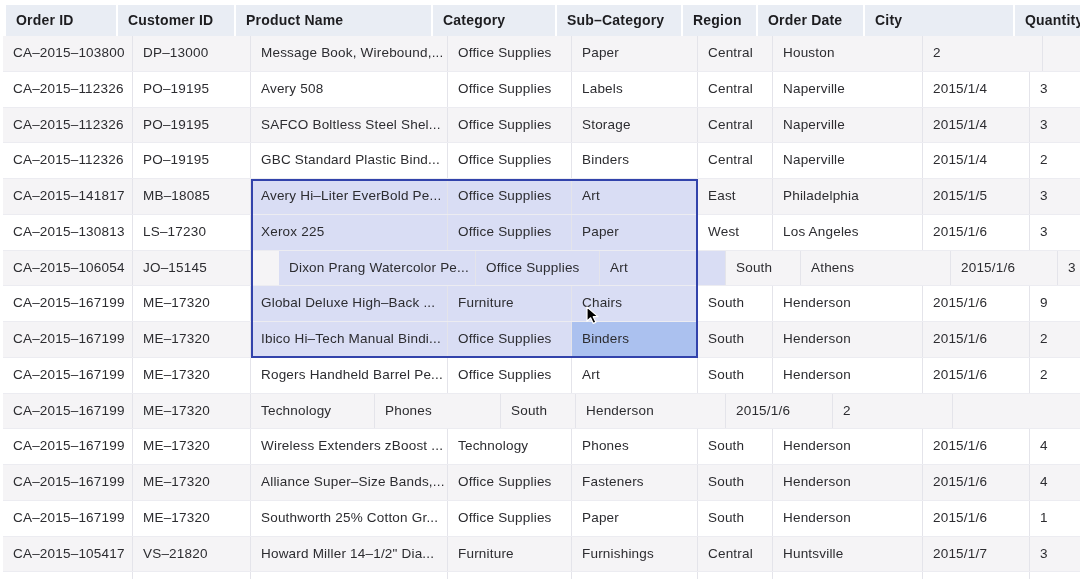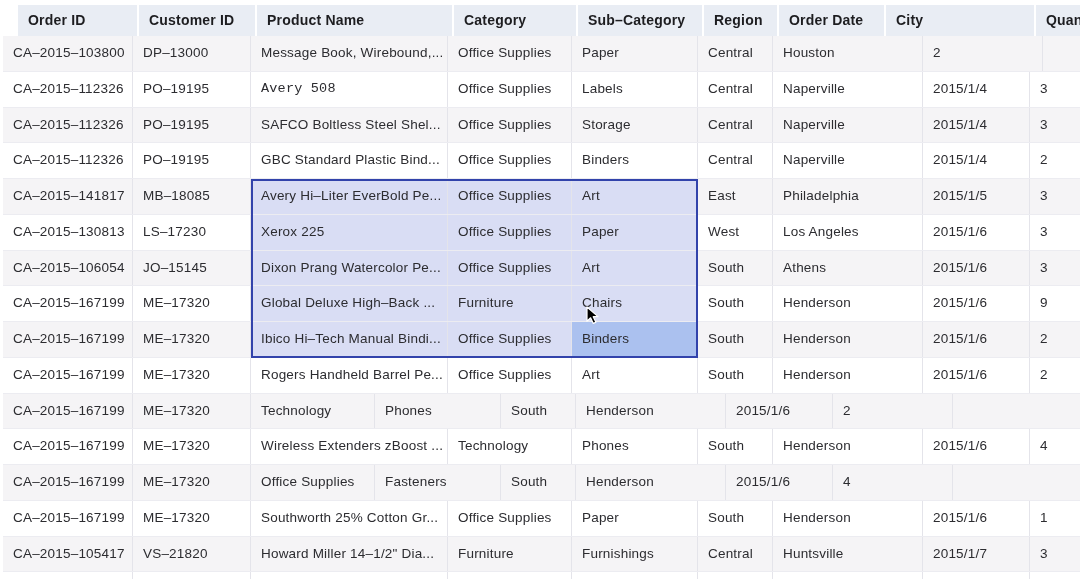--- a/index.html
+++ b/index.html
@@ -88,21 +88,21 @@
     top: 306px;
     pointer-events: none;
     z-index: 10;
   }
 </style>
 </head>
 <body>
 
 <div class="grid">
   <div class="header-row">
-      <div class="hcell" style="width: 119px; margin-left: 15px;">Order ID</div>
+      <div class="hcell" style="width: 110px; margin-left: 3px;">Order ID</div>
       <div class="hcell" style="width: 116px;">Customer ID</div>
       <div class="hcell" style="width: 195px;">Product Name</div>
       <div class="hcell" style="width: 122px;">Category</div>
       <div class="hcell" style="width: 124px;">Sub–Category</div>
       <div class="hcell" style="width: 73px;">Region</div>
       <div class="hcell" style="width: 105px;">Order Date</div>
       <div class="hcell" style="width: 148px;">City</div>
       <div class="hcell" style="width: 118px;">Quantity</div>
     </div>
   <div id="tbody">
@@ -112,21 +112,21 @@
         <div class="cell" style="width: 197px;">Message Book, Wirebound,...</div>
         <div class="cell" style="width: 124px;">Office Supplies</div>
         <div class="cell" style="width: 126px;">Paper</div>
         <div class="cell" style="width: 75px;">Central</div>
         <div class="cell" style="width: 150px;">Houston</div>
         <div class="cell" style="width: 120px;">2</div>
       </div>
       <div class="row">
         <div class="cell" style="width: 130px;">CA–2015–112326</div>
         <div class="cell" style="width: 118px;">PO–19195</div>
-        <div class="cell" style="width: 197px; font-family: Liberation Mono, monospace;">Avery 508</div>
+        <div class="cell" style="width: 197px;">Avery 508</div>
         <div class="cell" style="width: 124px;">Office Supplies</div>
         <div class="cell" style="width: 126px;">Labels</div>
         <div class="cell" style="width: 75px;">Central</div>
         <div class="cell" style="width: 150px;">Naperville</div>
         <div class="cell" style="width: 107px;">2015/1/4</div>
         <div class="cell" style="width: 120px;">3</div>
       </div>
       <div class="row alt">
         <div class="cell" style="width: 130px;">CA–2015–112326</div>
         <div class="cell" style="width: 118px;">PO–19195</div>
@@ -167,21 +167,21 @@
         <div class="cell sel" style="width: 124px;">Office Supplies</div>
         <div class="cell sel" style="width: 126px;">Paper</div>
         <div class="cell" style="width: 75px;">West</div>
         <div class="cell" style="width: 150px;">Los Angeles</div>
         <div class="cell" style="width: 107px;">2015/1/6</div>
         <div class="cell" style="width: 120px;">3</div>
       </div>
       <div class="row alt">
         <div class="cell" style="width: 130px;">CA–2015–106054</div>
         <div class="cell" style="width: 118px;">JO–15145</div>
-        <div class="cell sel" style="width: 197px;">Dixon Prang Watercolor Pe...</div>
+        <div class="cell sel" style="width: 197px; margin-left: 28px;">Dixon Prang Watercolor Pe...</div>
         <div class="cell sel" style="width: 124px;">Office Supplies</div>
         <div class="cell sel" style="width: 126px;">Art</div>
         <div class="cell" style="width: 75px;">South</div>
         <div class="cell" style="width: 150px;">Athens</div>
         <div class="cell" style="width: 107px;">2015/1/6</div>
         <div class="cell" style="width: 120px;">3</div>
       </div>
       <div class="row">
         <div class="cell" style="width: 130px;">CA–2015–167199</div>
         <div class="cell" style="width: 118px;">ME–17320</div>
@@ -232,20 +232,21 @@
         <div class="cell" style="width: 124px;">Technology</div>
         <div class="cell" style="width: 126px;">Phones</div>
         <div class="cell" style="width: 75px;">South</div>
         <div class="cell" style="width: 150px;">Henderson</div>
         <div class="cell" style="width: 107px;">2015/1/6</div>
         <div class="cell" style="width: 120px;">4</div>
       </div>
       <div class="row alt">
         <div class="cell" style="width: 130px;">CA–2015–167199</div>
         <div class="cell" style="width: 118px;">ME–17320</div>
+        <div class="cell" style="width: 197px;">Alliance Super–Size Bands,...</div>
         <div class="cell" style="width: 124px;">Office Supplies</div>
         <div class="cell" style="width: 126px;">Fasteners</div>
         <div class="cell" style="width: 75px;">South</div>
         <div class="cell" style="width: 150px;">Henderson</div>
         <div class="cell" style="width: 107px;">2015/1/6</div>
         <div class="cell" style="width: 120px;">4</div>
       </div>
       <div class="row">
         <div class="cell" style="width: 130px;">CA–2015–167199</div>
         <div class="cell" style="width: 118px;">ME–17320</div>

